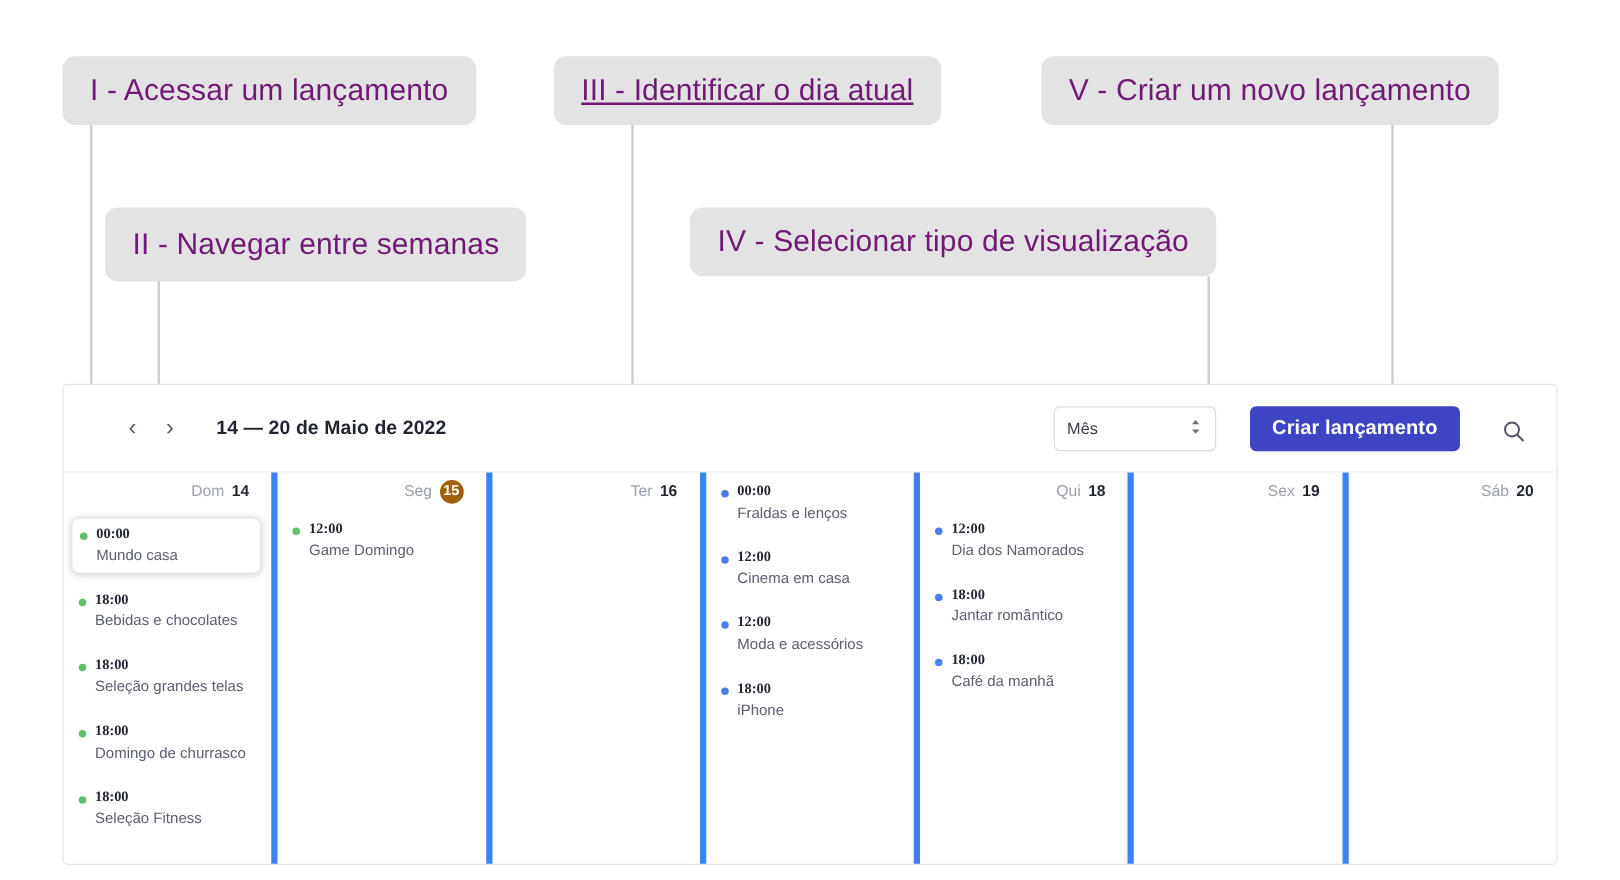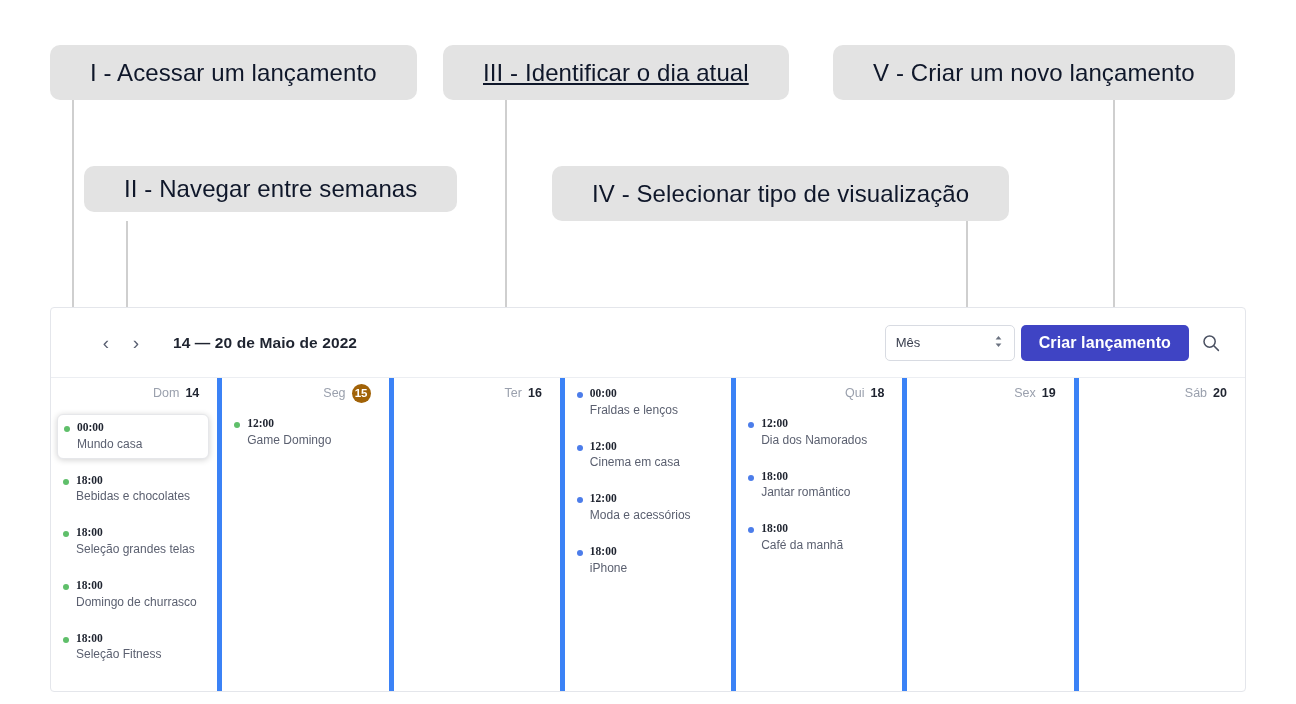--- a/index.html
+++ b/index.html
@@ -14,27 +14,27 @@
     position: relative;
     overflow: hidden;
     color: #2d3142;
   }
 
   
   .callout {
     position: absolute;
     background: #e3e3e3;
     border-radius: 10px;
-    color: #0f172a;
+    color: #701a75;
     font-size: 24px;
     line-height: 1;
     display: flex;
     align-items: center;
     justify-content: center;
-    padding: 0 40px;
+    padding: 0 22px;
     white-space: nowrap;
     letter-spacing: 0.1px;
   }
   .leader {
     position: absolute;
     background: #cfcfcf;
   }
   .leader.v { width: 2px; }
   .leader.h { height: 2px; }
 
@@ -77,22 +77,22 @@
   .range-title {
     margin-left: 22px;
     font-size: 15.5px;
     font-weight: bold;
     color: #1f2430;
     letter-spacing: 0.1px;
   }
   .toolbar-right {
     margin-left: auto;
     display: flex;
-    align-items: center;
-    gap: 6px;
+    align-items: flex-end;
+    gap: 27px;
   }
   .view-select {
     width: 130px;
     height: 36px;
     border: 1px solid #d8dbe2;
     border-radius: 5px;
     display: flex;
     align-items: center;
     padding: 0 10px;
     box-sizing: border-box;
@@ -221,21 +221,21 @@
 
 <div class="callout" style="left:50px; top:45px; height:55px;">
   <span>I - Acessar um lançamento</span>
 </div>
 <div class="callout" style="left:443px; top:45px; height:55px;text-decoration:underline;">
   <span>III - Identificar o dia atual</span>
 </div>
 <div class="callout" style="left:833px; top:45px; height:55px;">
   <span>V - Criar um novo lançamento</span>
 </div>
-<div class="callout" style="left:84px; top:166px; height:46px;">
+<div class="callout" style="left:84px; top:166px; height:59px;">
   <span>II - Navegar entre semanas</span>
 </div>
 <div class="callout" style="left:552px; top:166px; height:55px;">
   <span>IV - Selecionar tipo de visualização</span>
 </div>
 
 <div class="calendar">
 
   <div class="cal-toolbar">
     <button class="nav-btn">‹</button>

